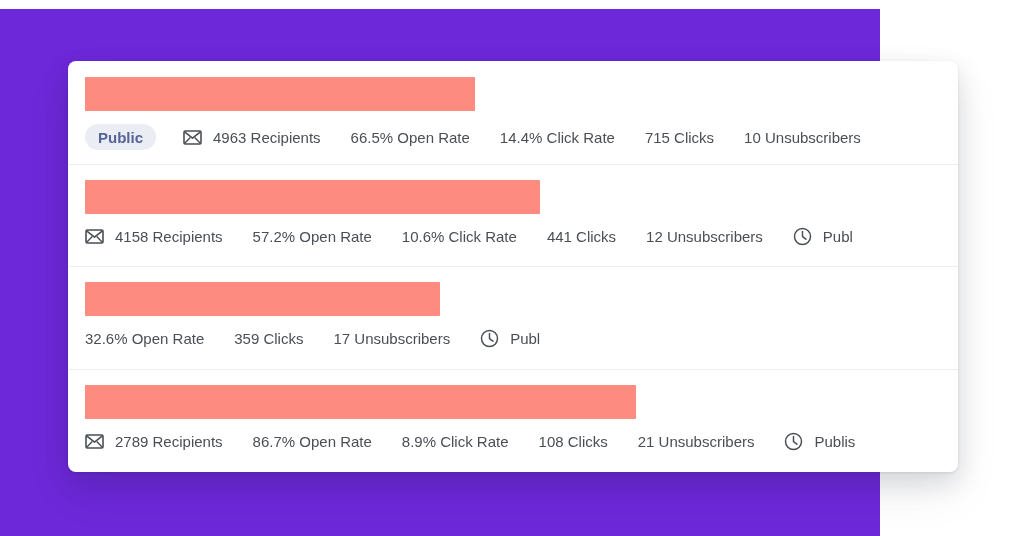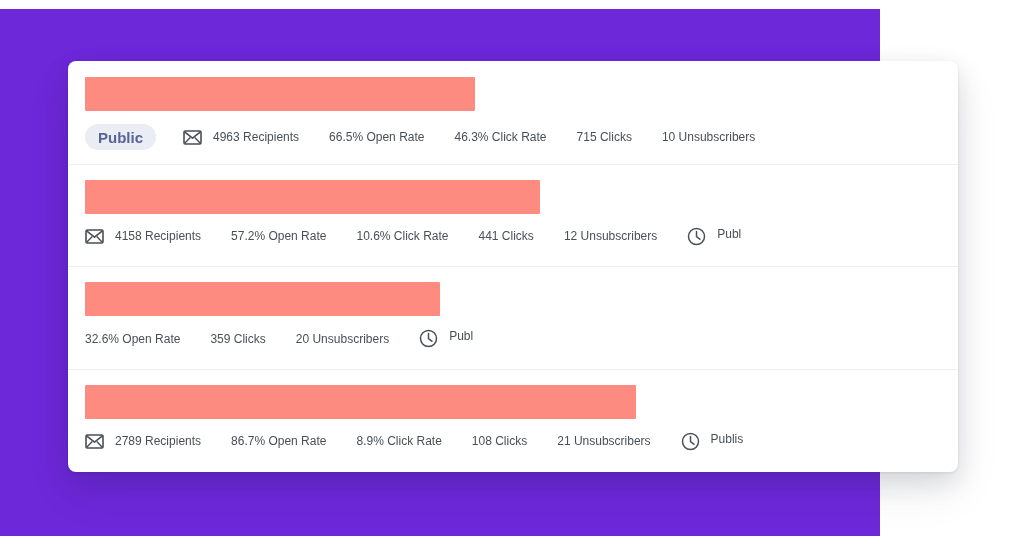--- a/index.html
+++ b/index.html
@@ -88,23 +88,23 @@
     background: #ebedf4;
     color: #566597;
     font-size: 15px;
     font-weight: bold;
     margin-right: 27px;
     flex: 0 0 auto;
   }
 
   .stat {
     display: inline-flex;
-    align-items: flex-start;
+    align-items: center;
     color: #4a4f55;
-    font-size: 12px;
+    font-size: 15px;
     margin-right: 30px;
     flex: 0 0 auto;
   }
   .stat:last-child { margin-right: 0; }
 
   .ico {
     display: inline-flex;
     align-items: center;
     justify-content: center;
     flex: 0 0 auto;
@@ -134,21 +134,21 @@
                   <path d="M1.6 1.9 L9.5 8.2 L17.4 1.9" stroke="currentColor" stroke-width="1.6" fill="none" stroke-linejoin="round"></path>
                   <path d="M1.7 13.2 L7.3 7.6 M17.3 13.2 L11.7 7.6" stroke="currentColor" stroke-width="1.4" fill="none"></path>
                 </svg>
               </span>
               <span class="stat-text">4963 Recipients</span>
             </span>
             <span class="stat">
               <span class="stat-text">66.5% Open Rate</span>
             </span>
             <span class="stat">
-              <span class="stat-text">46.3% Click Rate</span>
+              <span class="stat-text">14.4% Click Rate</span>
             </span>
             <span class="stat">
               <span class="stat-text">715 Clicks</span>
             </span>
             <span class="stat">
               <span class="stat-text">10 Unsubscribers</span>
             </span>
           </div>
         </div>
         <div class="row">
@@ -194,21 +194,21 @@
             <div class="bar" style="width: 355px; background: rgb(253, 139, 128);"></div>
           </div>
           <div class="stats">
             <span class="stat">
               <span class="stat-text">32.6% Open Rate</span>
             </span>
             <span class="stat">
               <span class="stat-text">359 Clicks</span>
             </span>
             <span class="stat">
-              <span class="stat-text">20 Unsubscribers</span>
+              <span class="stat-text">17 Unsubscribers</span>
             </span>
             <span class="stat">
               <span class="ico">
                 <svg width="19" height="19" viewBox="0 0 19 19" fill="none" aria-hidden="true">
                   <circle cx="9.5" cy="9.5" r="8" stroke="currentColor" stroke-width="1.5"></circle>
                   <path d="M9.5 4.6 V9.7 L12.9 12.2" stroke="currentColor" stroke-width="1.5" stroke-linecap="round" stroke-linejoin="round"></path>
                 </svg>
               </span>
               <span class="stat-text">Publ</span>
             </span>

